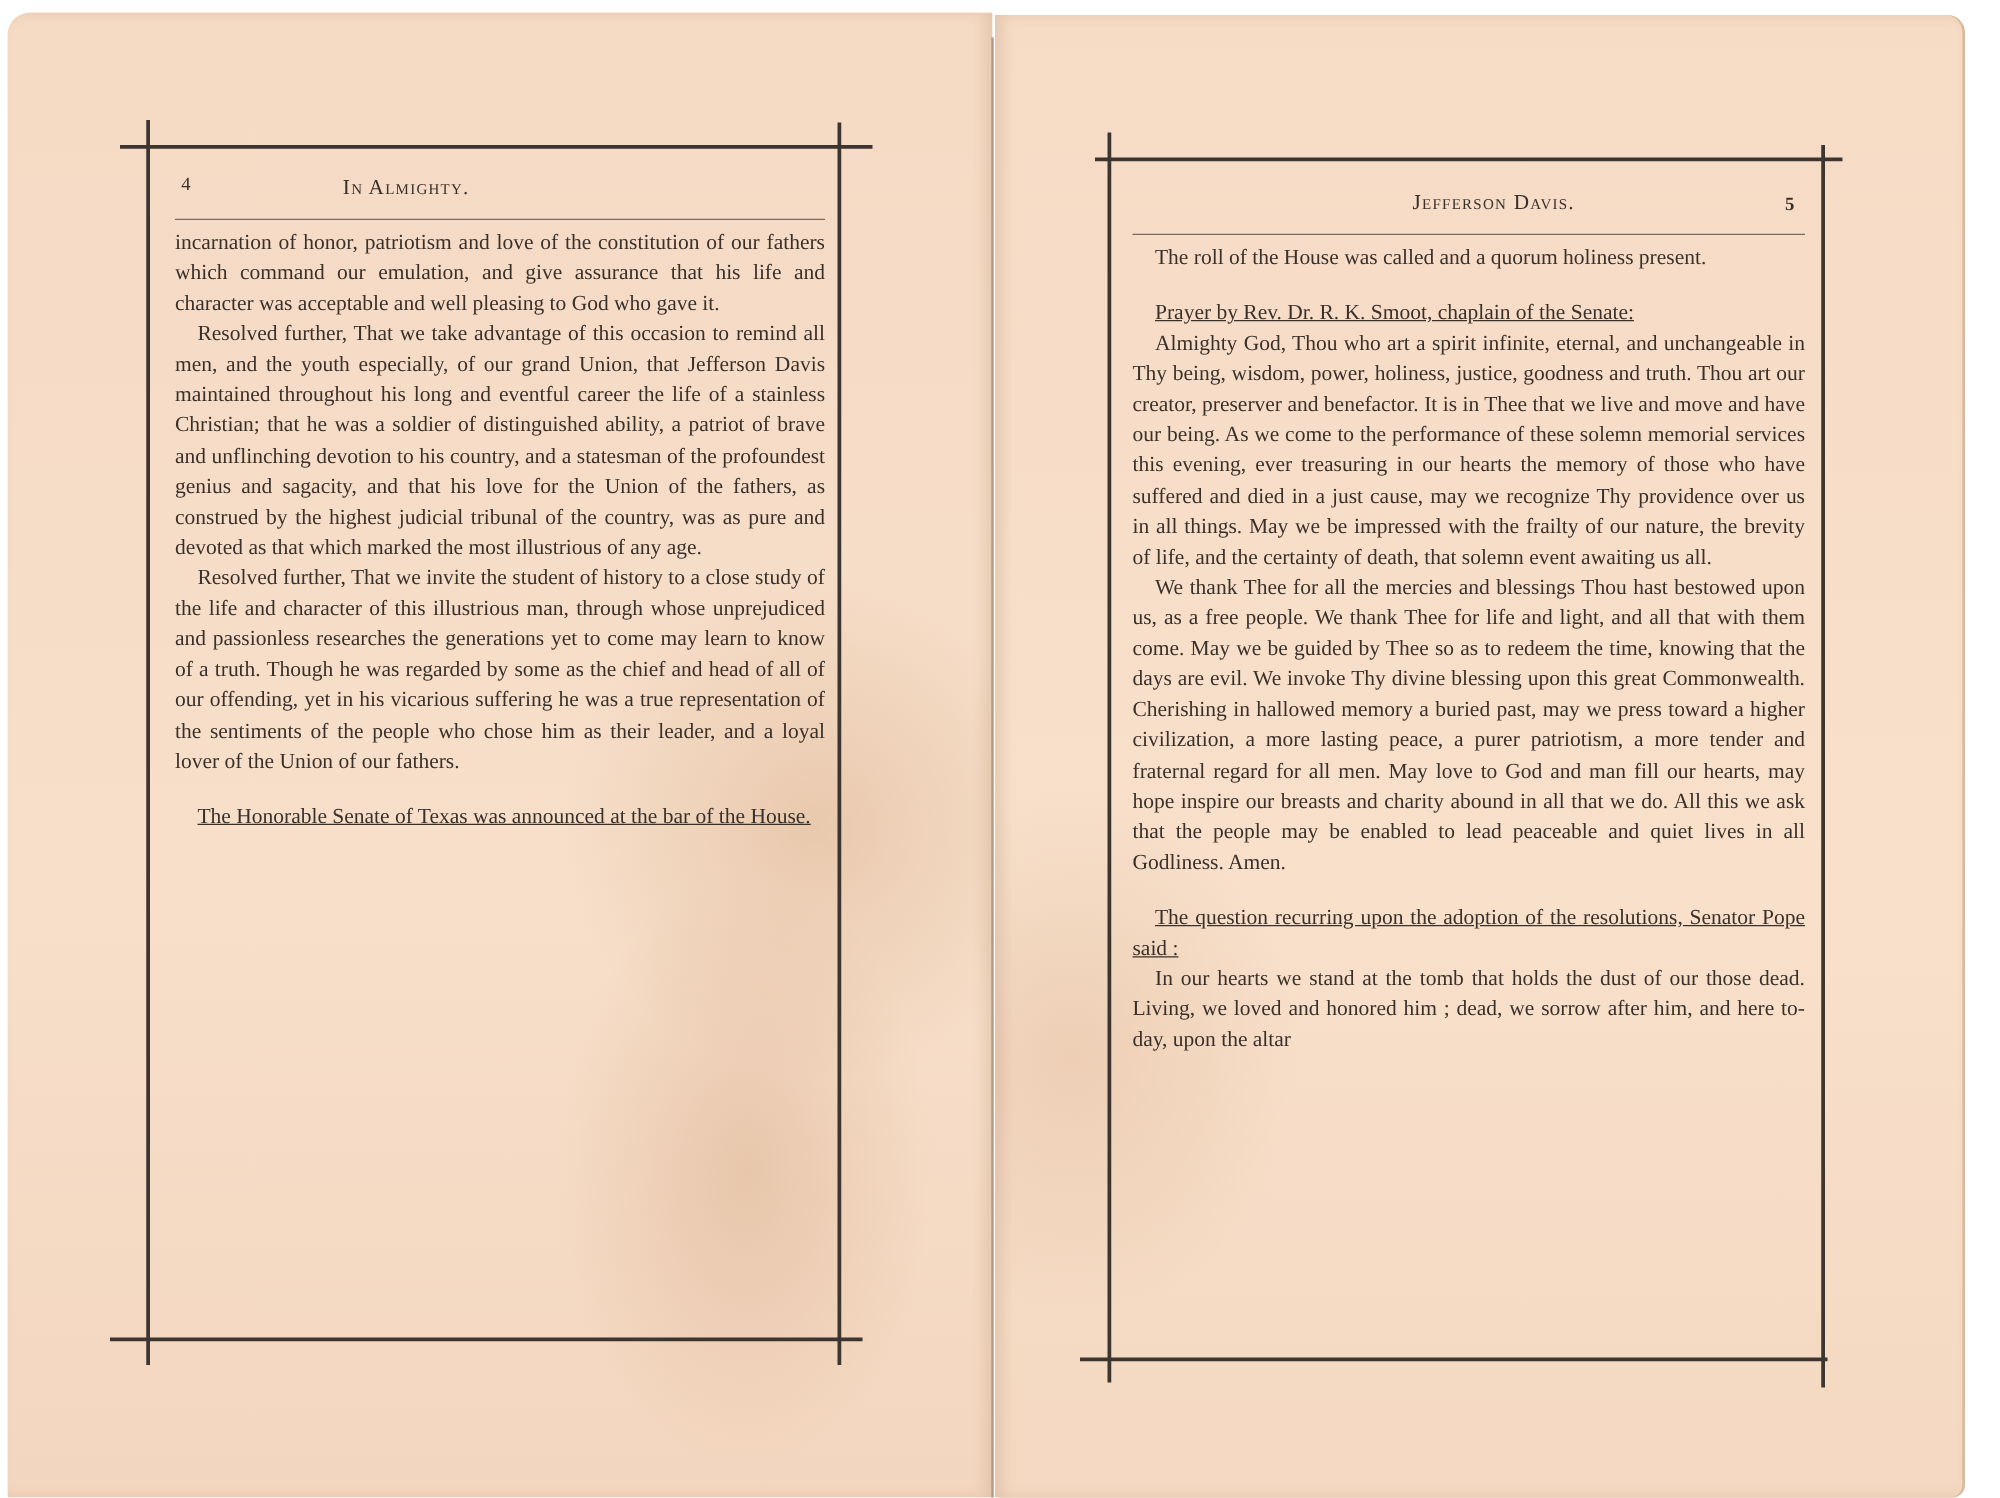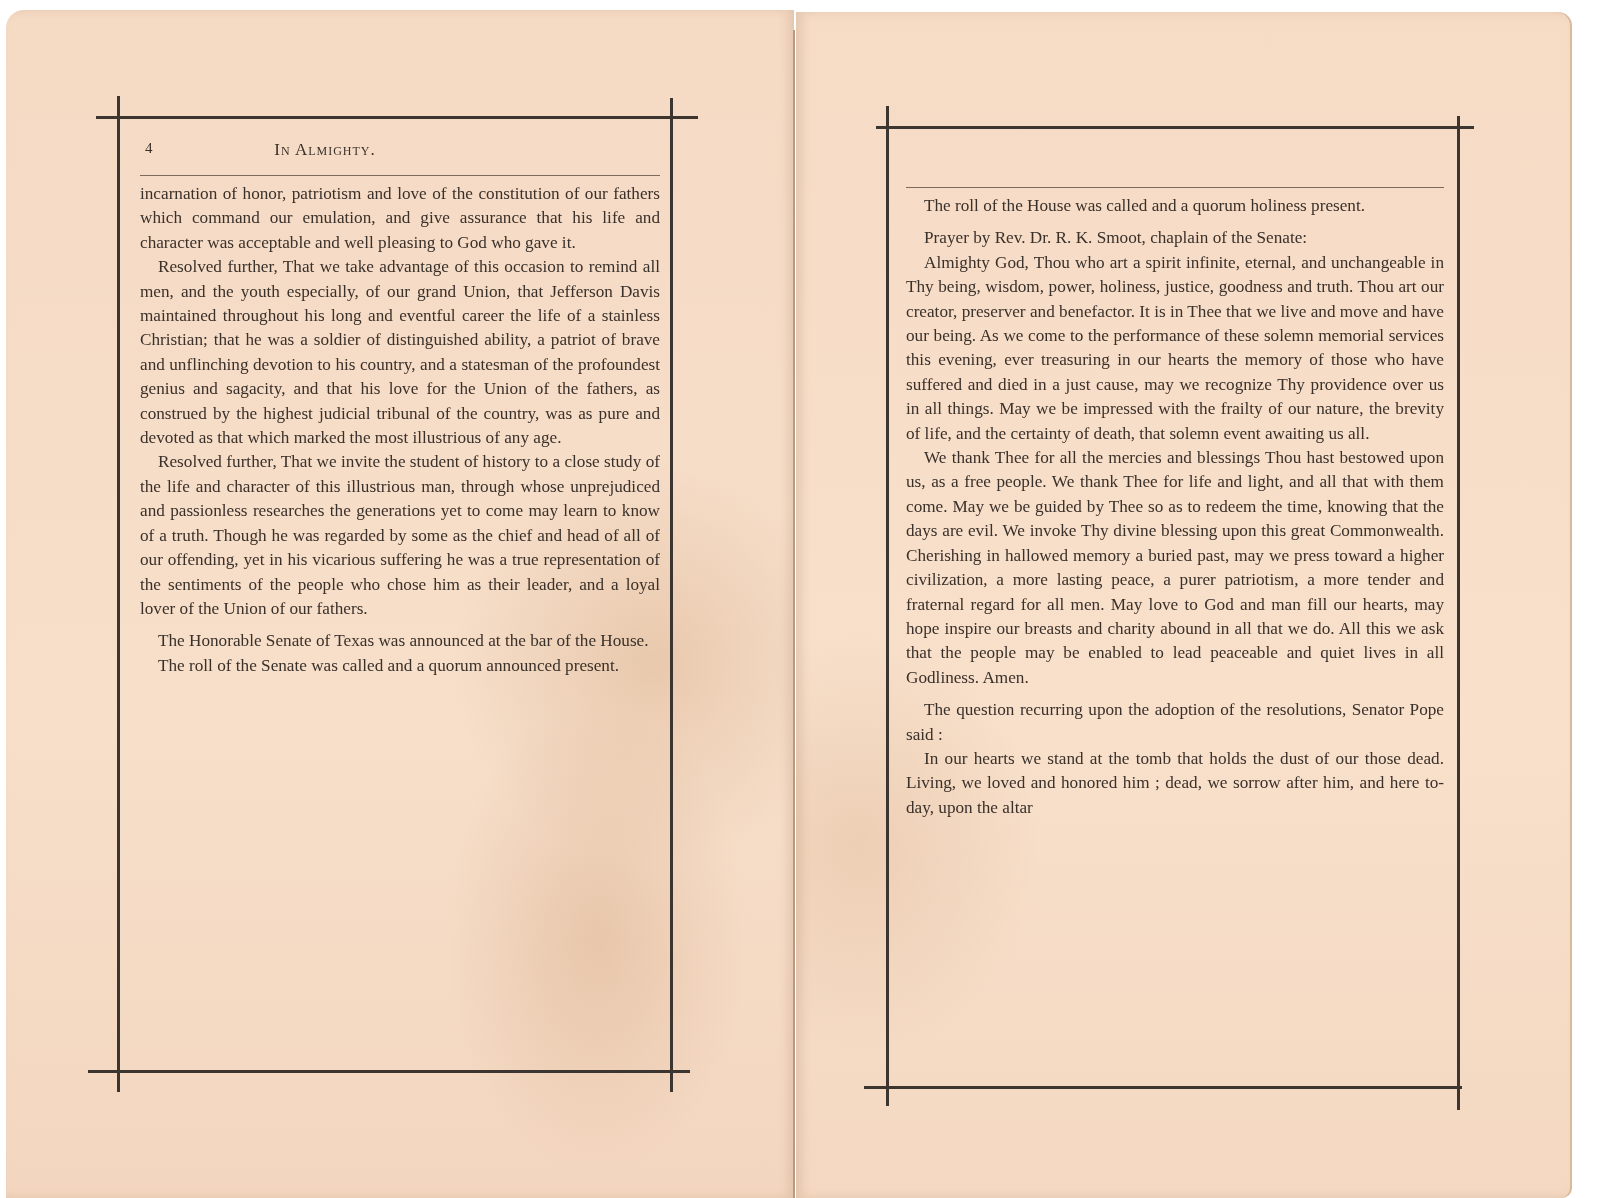--- a/index.html
+++ b/index.html
@@ -54,21 +54,21 @@
   .head-rule {
     position: absolute; left: 0; right: 0; height: 1px; background: #7b6a5e;
   }
   .body-text {
     position: absolute; left: 0; right: 0;
     font-size: 17.2px; line-height: 24.4px; text-align: justify;
     hyphens: none;
   }
   .body-text p { margin: 0; text-indent: 18px; }
   .body-text p.no-indent { text-indent: 0; }
-  .body-text p.gap { margin-top: 8px; }
+  .body-text p.gap { margin-top: 20px; text-decoration: underline; }
   .body-text p.italic { font-style: italic; text-indent: 0; }
 </style>
 </head>
 <body>
 
 <div class="book">
 
   <div class="leaf leaf-left"></div>
 
   <div class="leaf leaf-right"></div>
@@ -88,25 +88,28 @@
     <div class="running-head" style="top:0;">
       <span class="page-num" style="left:5px; top:0;">4</span>
       <span class="head-title" style="left:-10px; right:140px;">In Almighty.</span>
     </div>
     <div class="head-rule" style="top:35px;"></div>
     <div class="body-text" style="top:42px;" id="left-body">
         <p class="no-indent">incarnation of honor, patriotism and love of the constitution of our fathers which command our emulation, and give assurance that his life and character was acceptable and well pleasing to God who gave it.</p>
         <p>Resolved further, That we take advantage of this occasion to remind all men, and the youth especially, of our grand Union, that Jefferson Davis maintained throughout his long and eventful career the life of a stainless Christian; that he was a soldier of distinguished ability, a patriot of brave and unflinching devotion to his country, and a statesman of the profoundest genius and sagacity, and that his love for the Union of the fathers, as construed by the highest judicial tribunal of the country, was as pure and devoted as that which marked the most illustrious of any age.</p>
         <p>Resolved further, That we invite the student of history to a close study of the life and character of this illustrious man, through whose unprejudiced and passionless researches the generations yet to come may learn to know of a truth. Though he was regarded by some as the chief and head of all of our offending, yet in his vicarious suffering he was a true representation of the sentiments of the people who chose him as their leader, and a loyal lover of the Union of our fathers.</p>
         <p class="gap">The Honorable Senate of Texas was announced at the bar of the House.</p>
-        <p>The roll of the Senate was called and a quorum announced present.</p>
       </div>
   </div>
 
   <div class="page-content" style="left:906px; top:152px; width:538px; height:920px;">
+    <div class="running-head" style="top:0;">
+      <span class="head-title" style="left:40px; right:0;">Jefferson Davis.</span>
+      <span class="page-num" style="right:8px; top:4px; font-weight:bold;">5</span>
+    </div>
     <div class="head-rule" style="top:35px;"></div>
     <div class="body-text" style="top:42px;" id="right-body">
         <p>The roll of the House was called and a quorum holiness present.</p>
         <p class="gap">Prayer by Rev. Dr. R. K. Smoot, chaplain of the Senate:</p>
         <p>Almighty God, Thou who art a spirit infinite, eternal, and unchangeable in Thy being, wisdom, power, holiness, justice, goodness and truth. Thou art our creator, preserver and benefactor. It is in Thee that we live and move and have our being. As we come to the performance of these solemn memorial services this evening, ever treasuring in our hearts the memory of those who have suffered and died in a just cause, may we recognize Thy providence over us in all things. May we be impressed with the frailty of our nature, the brevity of life, and the certainty of death, that solemn event awaiting us all.</p>
         <p>We thank Thee for all the mercies and blessings Thou hast bestowed upon us, as a free people. We thank Thee for life and light, and all that with them come. May we be guided by Thee so as to redeem the time, knowing that the days are evil. We invoke Thy divine blessing upon this great Commonwealth. Cherishing in hallowed memory a buried past, may we press toward a higher civilization, a more lasting peace, a purer patriotism, a more tender and fraternal regard for all men. May love to God and man fill our hearts, may hope inspire our breasts and charity abound in all that we do. All this we ask that the people may be enabled to lead peaceable and quiet lives in all Godliness. Amen.</p>
         <p class="gap">The question recurring upon the adoption of the resolutions, Senator Pope said :</p>
         <p>In our hearts we stand at the tomb that holds the dust of our those dead. Living, we loved and honored him ; dead, we sorrow after him, and here to-day, upon the altar</p>
       </div>
   </div>

